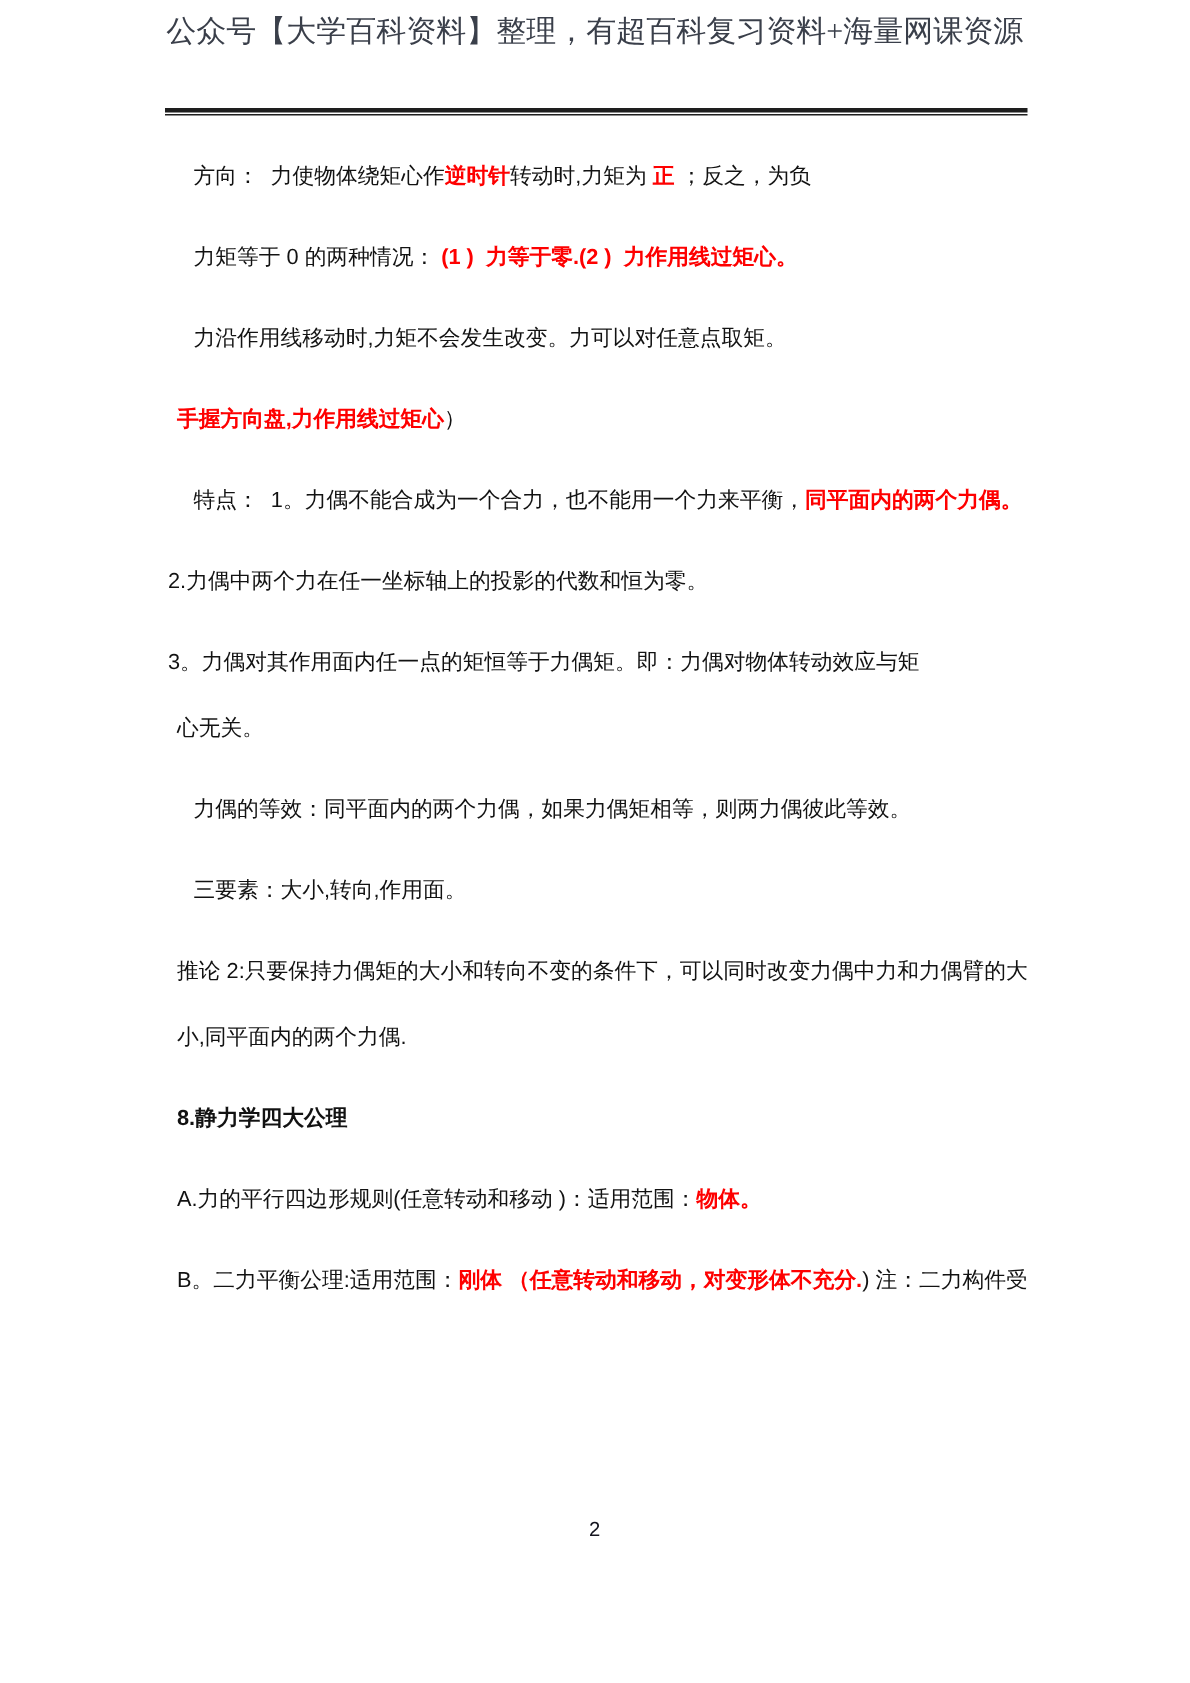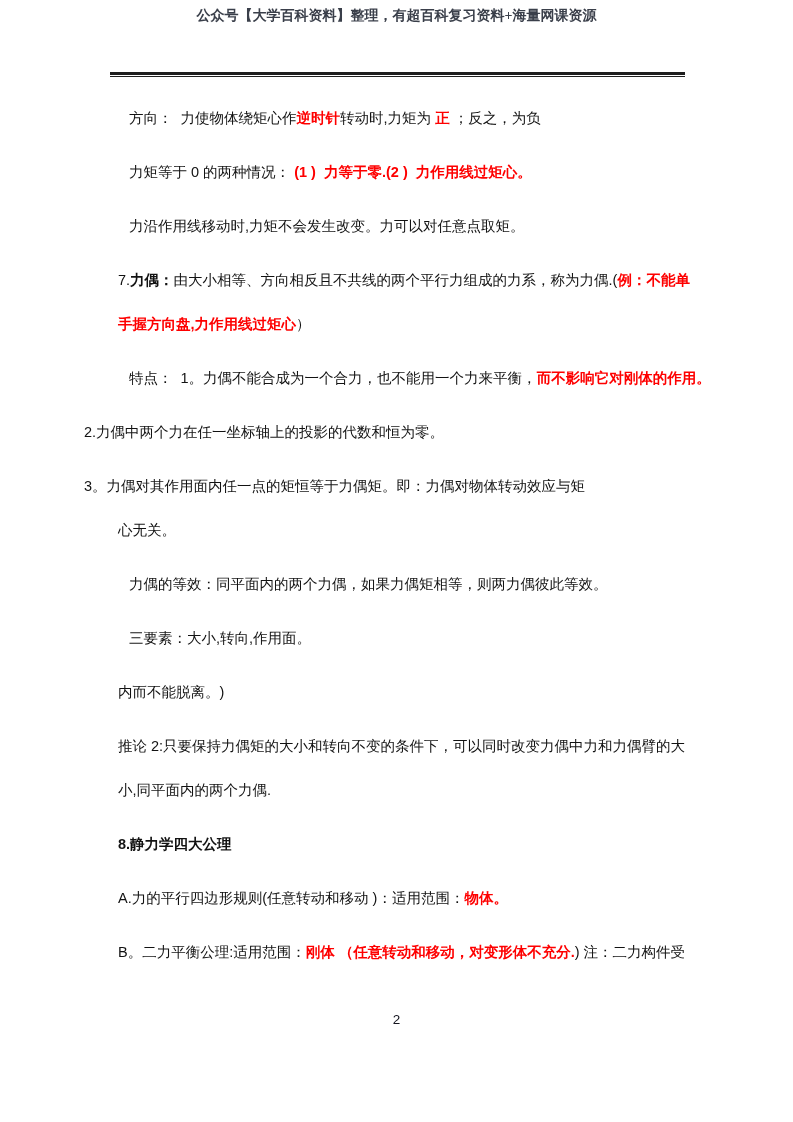--- a/index.html
+++ b/index.html
@@ -10,22 +10,22 @@
     color:var(--body,#111111);
     position:relative;
     overflow:hidden;
   }
   .page{position:relative;width:793px;height:1122px;background:#fff;}
 
   .page-header{
     position:absolute;top:7px;left:0;right:0;
     text-align:center;
     font-family:"Liberation Serif","DejaVu Serif",serif;
-    font-size:14px;
-    font-weight:bold;
+    font-size:20px;
+    font-weight:normal;
     color:var(--header,#3a3f4a);
     white-space:pre;
   }
 
   .header-rule{
     position:absolute;
     top:72px;left:110px;width:575px;
     height:1px;
     background:#ffffff;
     border-top:3px solid #1e1e1e;
@@ -39,21 +39,21 @@
   .para{margin:0 0 10px 0;}
   .para.extra-top{margin-top:5px;}
   .line{
     height:44px;
     line-height:44px;
     font-size:14.5px;
     white-space:pre;
   }
   .ind0{padding-left:118px;}
   .ind1{padding-left:129px;}
-  .ind2{padding-left:84px;}
+  .ind2{padding-left:112px;}
 
   .seg-n{color:var(--body,#111111);}
   .seg-b{color:var(--body,#111111);font-weight:bold;}
   .seg-rb{color:var(--red,#ff0000);font-weight:bold;}
 
   .page-number{
     position:absolute;
     top:1012px;left:0;right:0;
     text-align:center;
     font-size:13.5px;
@@ -72,41 +72,39 @@
       <div class="para">
         <div class="line ind1"><span class="seg-n">方向：  力使物体绕矩心作</span><span class="seg-rb">逆时针</span><span class="seg-n">转动时,力矩为 </span><span class="seg-rb">正</span><span class="seg-n"> ；反之，为负</span></div>
       </div>
       <div class="para">
         <div class="line ind1"><span class="seg-n">力矩等于 0 的两种情况： </span><span class="seg-rb">(1 )  力等于零.(2 )  力作用线过矩心。</span></div>
       </div>
       <div class="para">
         <div class="line ind1"><span class="seg-n">力沿作用线移动时,力矩不会发生改变。力可以对任意点取矩。</span></div>
       </div>
       <div class="para extra-top">
-        <div class="line ind0"><span class="seg-n">7.</span><span class="seg-b">力偶：</span><span class="seg-n">由大小相等、方向相反且不共线的两个平行力组成的力系，称为力偶.(</span><span class="seg-rb">例：不能单</span></div>
         <div class="line ind0"><span class="seg-rb">手握方向盘,力作用线过矩心</span><span class="seg-n">）</span></div>
       </div>
       <div class="para">
-        <div class="line ind1"><span class="seg-n">特点：  1。力偶不能合成为一个合力，也不能用一个力来平衡，</span><span class="seg-rb">而不影响它对刚体的作用。</span></div>
+        <div class="line ind1"><span class="seg-n">特点：  1。力偶不能合成为一个合力，也不能用一个力来平衡，</span><span class="seg-rb">同平面内的两个力偶。</span></div>
       </div>
       <div class="para">
         <div class="line ind2"><span class="seg-n">2.力偶中两个力在任一坐标轴上的投影的代数和恒为零。</span></div>
       </div>
       <div class="para">
         <div class="line ind2"><span class="seg-n">3。力偶对其作用面内任一点的矩恒等于力偶矩。即：力偶对物体转动效应与矩</span></div>
         <div class="line ind0"><span class="seg-n">心无关。</span></div>
       </div>
       <div class="para">
         <div class="line ind1"><span class="seg-n">力偶的等效：同平面内的两个力偶，如果力偶矩相等，则两力偶彼此等效。</span></div>
       </div>
       <div class="para">
         <div class="line ind1"><span class="seg-n">三要素：大小,转向,作用面。</span></div>
       </div>
       <div class="para">
-        <div class="line ind0"><span class="seg-n">内而不能脱离。)</span></div>
       </div>
       <div class="para">
         <div class="line ind0"><span class="seg-n">推论 2:只要保持力偶矩的大小和转向不变的条件下，可以同时改变力偶中力和力偶臂的大</span></div>
         <div class="line ind0"><span class="seg-n">小,同平面内的两个力偶.</span></div>
       </div>
       <div class="para">
         <div class="line ind0"><span class="seg-b">8.静力学四大公理</span></div>
       </div>
       <div class="para">
         <div class="line ind0"><span class="seg-n">A.力的平行四边形规则(任意转动和移动 )：适用范围：</span><span class="seg-rb">物体。</span></div>

